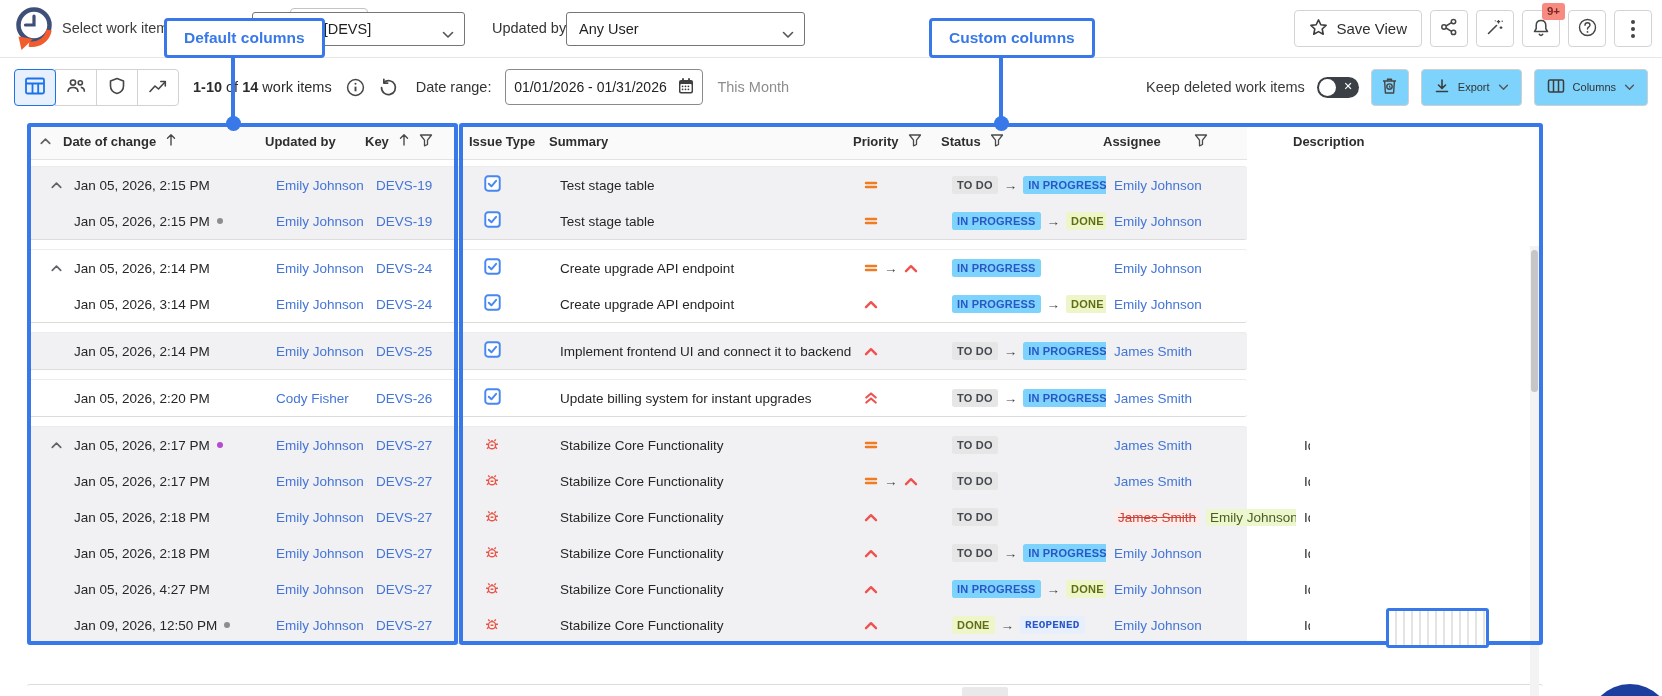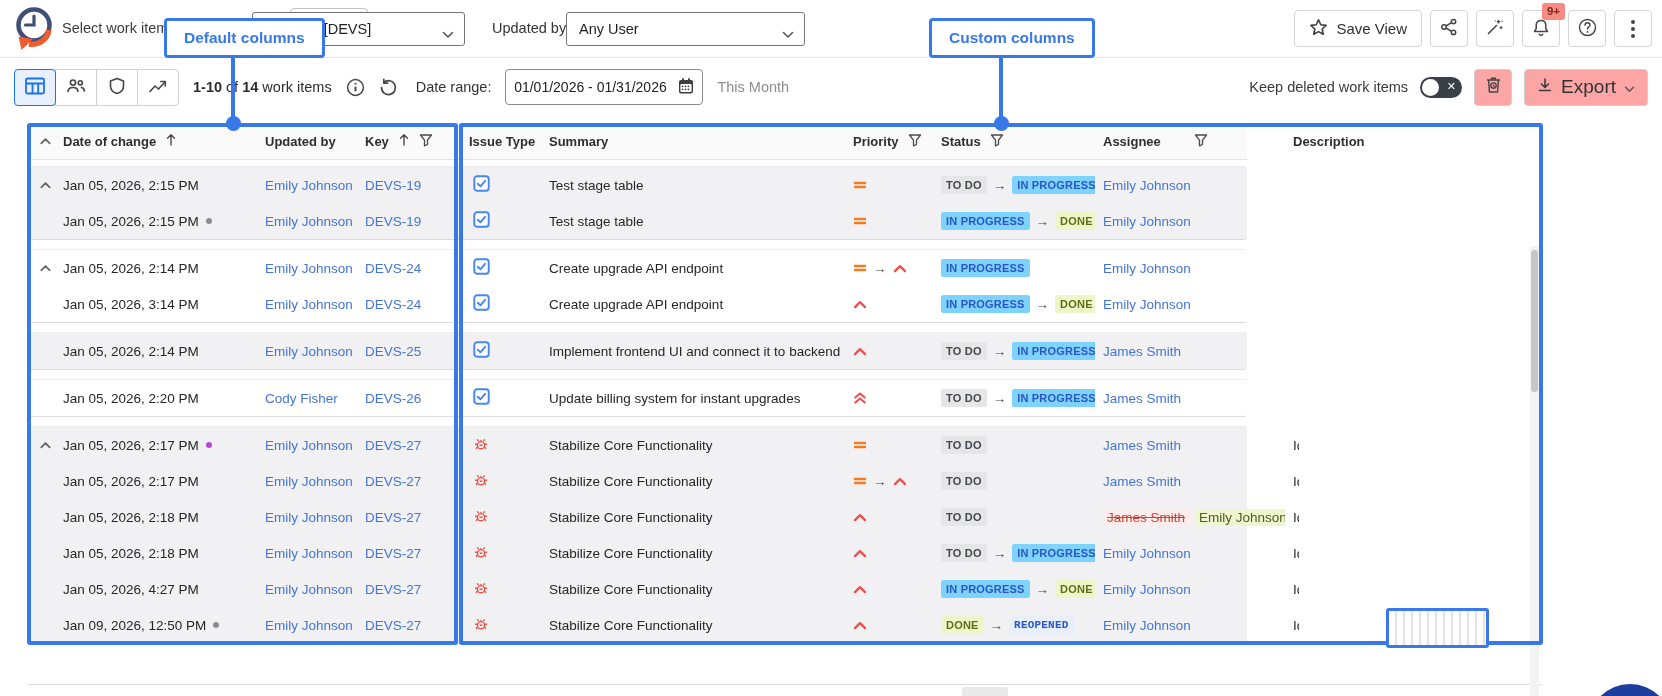--- a/index.html
+++ b/index.html
@@ -47,29 +47,29 @@
   .count b { font-weight:bold; }
   .icon-plain { display:flex; align-items:center; justify-content:center; cursor:pointer; }
   .dr-label { font-size:14.5px; color:#333; margin-left:4px; }
   .date-input { width:198px; height:36px; border:1px solid #8a8a8a; border-radius:4px; display:flex; align-items:center; justify-content:center; gap:10px; font-size:14px; color:#222; cursor:text; }
   .period { font-size:14.5px; color:#8d8d8d; }
   .tb-right { margin-left:auto; display:flex; align-items:center; gap:12px; }
   .keep-label { font-size:14.5px; color:#3a3a3a; }
   .toggle { width:42px; height:21px; border-radius:11px; background:#3b3f46; position:relative; cursor:pointer; }
   .toggle .knob { position:absolute; left:2px; top:2px; width:17px; height:17px; border-radius:50%; background:#fff; }
   .toggle .x { position:absolute; right:6px; top:3px; color:#fff; font-size:11px; font-weight:bold; }
-  .btn-tool { height:37px; border:1px solid #cfcfcf; border-radius:4px; background:#fca5a5; display:flex; align-items:center; gap:8px; padding:0 12px; font-size:19px; color:#333; cursor:pointer; }
+  .btn-tool { height:37px; border:1px solid #cfcfcf; border-radius:4px; background:#7dd3fc; display:flex; align-items:center; gap:8px; padding:0 12px; font-size:11px; color:#333; cursor:pointer; }
 
   
   .table-area { position:absolute; top:116px; left:0; right:0; bottom:0; }
   .table-wrap { margin:7px 0 0 27px; width:1220px; }
   .grid { display:grid; grid-template-columns:36px 202px 100px 92px 88px 300px 88px 162px 190px 1fr; align-items:center; }
   .thead { height:37px; background:#fafafa; border-bottom:1px solid #e3e3e3; font-size:13px; font-weight:bold; color:#2e2e2e; }
   .hcell { display:flex; align-items:center; gap:9px; white-space:nowrap; }
-  .row { height:36px; font-size:13.5px; color:#262626; }
+  .row { height:36px; font-size:13.5px; color:#262626;margin-left:11px; }
   .cell { display:flex; align-items:center; white-space:nowrap; overflow:hidden; }
   .c-col { justify-content:center; }
   .c-type { padding-left:16px; }
   .c-sum { padding-left:4px; }
   .c-pri,.c-st,.c-asg,.c-desc { padding-left:8px; }
   .c-desc { padding-right:6px; color:#2b2b2b; }
   .group { margin-top:9px; border-top:1px solid #ececec; border-bottom:1px solid #dcdcdc; border-radius:3px; background:#fff; }
   .group.gray { background:#f1f1f3; }
   .group:first-of-type { margin-top:6px; }
   .lnk { color:#4475d5; cursor:pointer; }
@@ -278,20 +278,34 @@
             </svg>
         </span>
       </button>
       <button class="btn-tool">
         <span>
           <svg width="16" height="16" viewBox="0 0 16 16" fill="none" stroke="#3c3c3c" stroke-width="1.6">
               <path d="M8 2 V10 M4.5 7 L8 10.5 L11.5 7 M2.5 13.5 H13.5" stroke-linecap="round" stroke-linejoin="round"></path>
             </svg>
         </span>
         <span>Export</span>
+        <span>
+          <svg width="11" height="7" viewBox="0 0 12 8" fill="none" stroke="#555" stroke-width="1.6">
+              <path d="M1.5 1.5 L6 6 L10.5 1.5" stroke-linecap="round" stroke-linejoin="round"></path>
+            </svg>
+        </span>
+      </button>
+      <button class="btn-tool">
+        <span>
+          <svg width="18" height="16" viewBox="0 0 18 16" fill="none" stroke="#3c3c3c" stroke-width="1.5">
+              <rect x="1.5" y="2" width="15" height="12" rx="1.5"></rect>
+              <path d="M6.5 2 V14 M11.5 2 V14"></path>
+            </svg>
+        </span>
+        <span>Columns</span>
         <span>
           <svg width="11" height="7" viewBox="0 0 12 8" fill="none" stroke="#555" stroke-width="1.6">
               <path d="M1.5 1.5 L6 6 L10.5 1.5" stroke-linecap="round" stroke-linejoin="round"></path>
             </svg>
         </span>
       </button>
     </div>
   </div>
 
   <div class="table-area">

